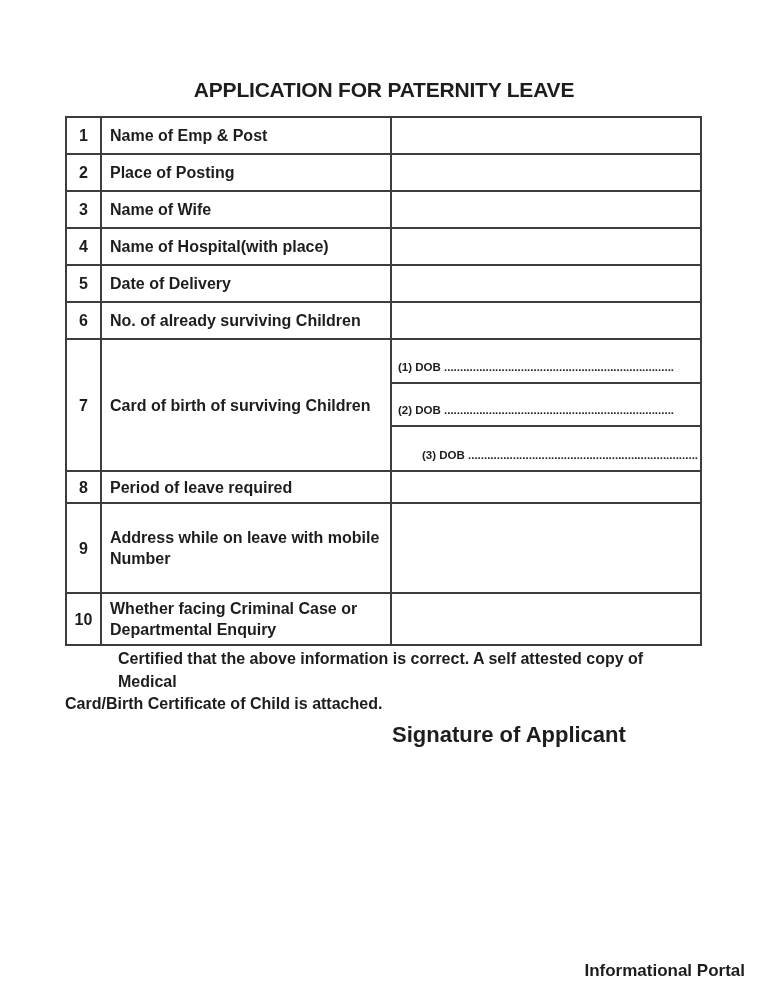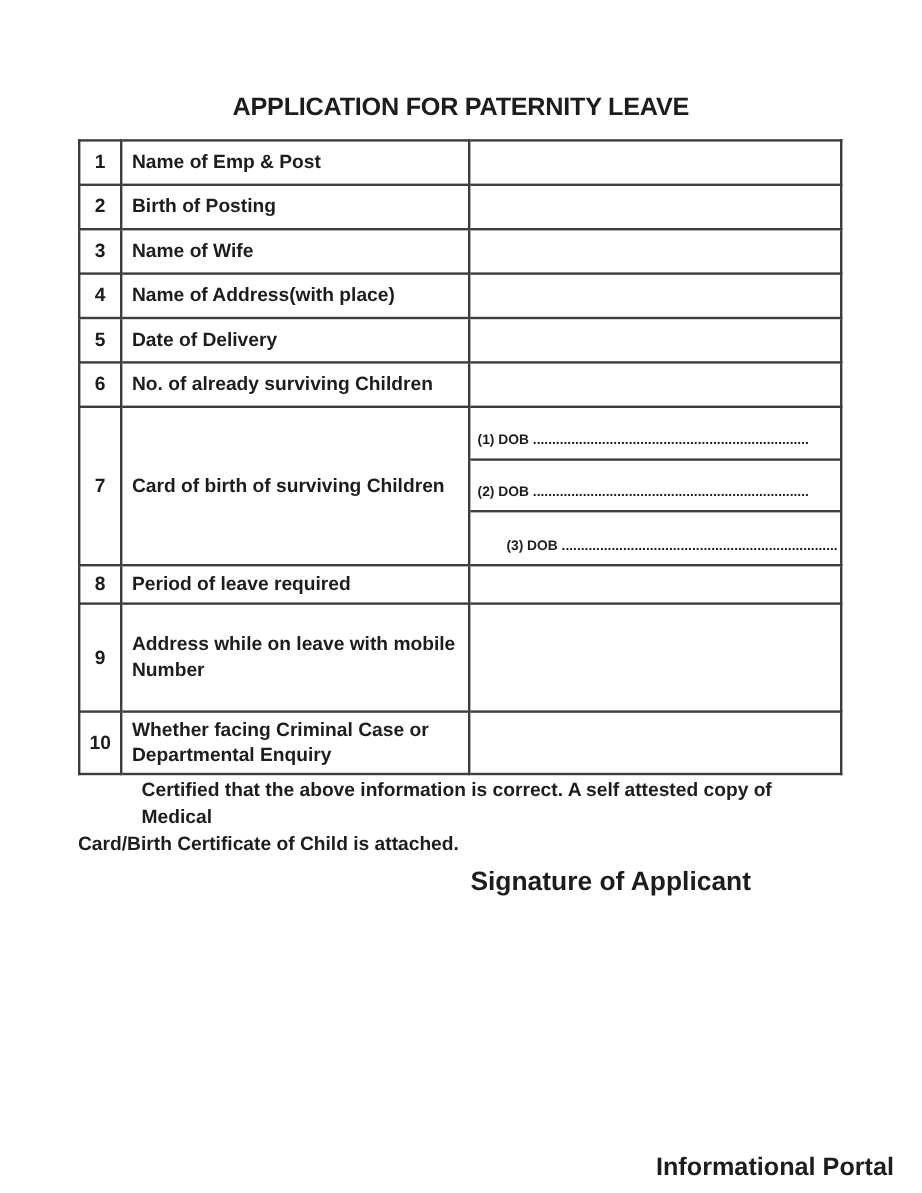--- a/index.html
+++ b/index.html
@@ -69,48 +69,48 @@
     position: absolute;
     top: 722px;
     left: 392px;
     font-size: 22px;
     text-align: center;
   }
   .footer-brand {
     position: absolute;
     top: 961px;
     right: 23px;
-    font-size: 21px;
+    font-size: 17px;
   }
 </style>
 </head>
 <body>
 
 <div class="doc-title">APPLICATION FOR PATERNITY LEAVE</div>
 
 <table class="form-table">
   <tbody>
       <tr class="row-std">
     <td class="num-cell">1</td>
     <td class="label-cell">Name of Emp &amp; Post</td>
     <td class="value-cell"></td>
   </tr>
   <tr class="row-std">
     <td class="num-cell">2</td>
-    <td class="label-cell">Birth of Posting</td>
+    <td class="label-cell">Place of Posting</td>
     <td class="value-cell"></td>
   </tr>
   <tr class="row-std">
     <td class="num-cell">3</td>
     <td class="label-cell">Name of Wife</td>
     <td class="value-cell"></td>
   </tr>
   <tr class="row-std">
     <td class="num-cell">4</td>
-    <td class="label-cell">Name of Address(with place)</td>
+    <td class="label-cell">Name of Hospital(with place)</td>
     <td class="value-cell"></td>
   </tr>
   <tr class="row-std">
     <td class="num-cell">5</td>
     <td class="label-cell">Date of Delivery</td>
     <td class="value-cell"></td>
   </tr>
   <tr class="row-std">
     <td class="num-cell">6</td>
     <td class="label-cell">No. of already surviving Children</td>

